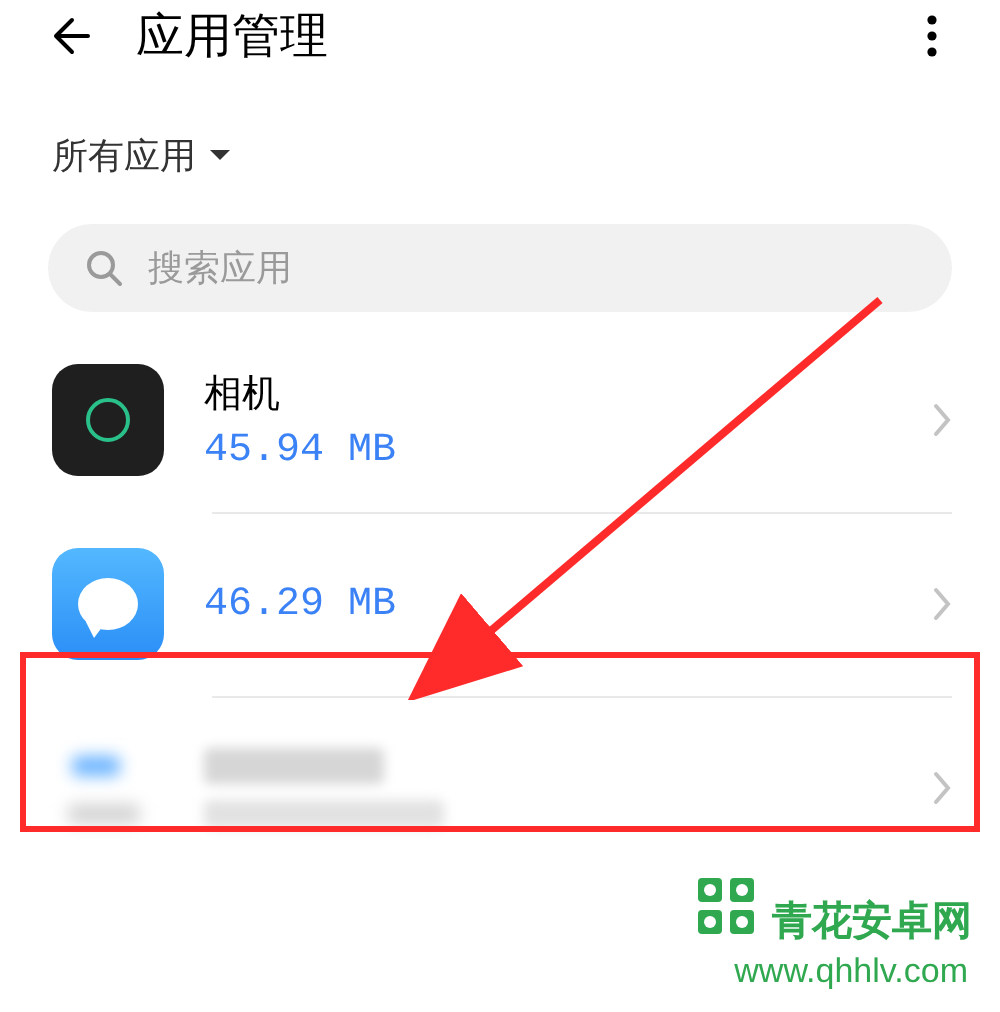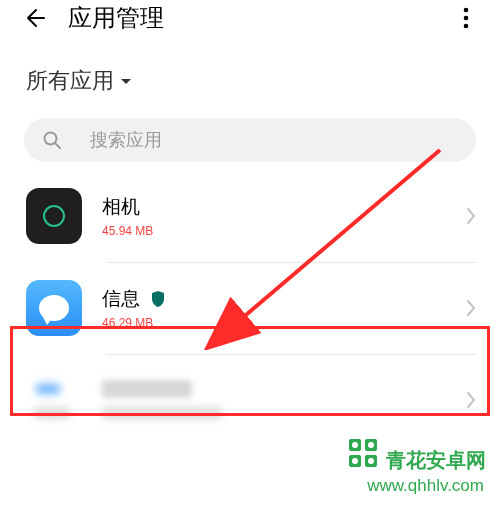--- a/index.html
+++ b/index.html
@@ -39,37 +39,37 @@
       justify-content: center;
       cursor: pointer;
     }
     .filter-row {
       padding: 14px 26px 22px 26px;
       display: flex;
       align-items: center;
       gap: 6px;
     }
     .filter-label {
-      font-size: 22px;
+      font-size: 18px;
       color: #333;
     }
     .caret-down {
       display: inline-block;
     }
     .search-wrap {
       margin: 0 24px;
     }
     .search-bar {
       background: #f1f1f1;
       border-radius: 22px;
       height: 44px;
       display: flex;
       align-items: center;
       padding: 0 18px;
-      gap: 28px;
+      gap: 12px;
     }
     .search-text {
       font-size: 18px;
       color: #9a9a9a;
     }
     .list {
       margin-top: 8px;
     }
     .list-row {
       display: flex;
@@ -137,22 +137,23 @@
     .app-name-row {
       display: flex;
       align-items: center;
       gap: 10px;
     }
     .app-name {
       font-size: 19px;
       color: #000;
     }
     .app-size {
-      font-size: 12px;
-      color: #ef4444;
+      font-size: 20px;
+      color: #3b82f6;
+      font-family: Liberation Mono, monospace;
     }
     .chevron {
       width: 10px;
       height: 18px;
       flex-shrink: 0;
       opacity: .5;
     }
     .shield-badge {
       width: 16px; height: 18px;
     }
@@ -263,26 +264,20 @@
     <svg class="chevron" viewBox="0 0 10 18">
       <path d="M2 2 L8 9 L2 16" stroke="#888" stroke-width="2" fill="none" stroke-linecap="round"></path>
     </svg>
   </div>
 
   <div class="list-row divider-above">
     <div class="app-icon icon-message">
       <div class="speech"></div>
     </div>
     <div class="app-text">
-      <div class="app-name-row">
-        <span class="app-name">信息</span>
-        <svg class="shield-badge" viewBox="0 0 16 18">
-          <path d="M8 1 L14 3 V9 C14 13 11 16 8 17 C5 16 2 13 2 9 V3 Z" fill="#0b6e64"></path>
-        </svg>
-      </div>
       <span class="app-size">46.29 MB</span>
     </div>
     <svg class="chevron" viewBox="0 0 10 18">
       <path d="M2 2 L8 9 L2 16" stroke="#888" stroke-width="2" fill="none" stroke-linecap="round"></path>
     </svg>
   </div>
 
   <div class="list-row divider-above">
     <div class="app-icon icon-blur">
       <div class="blur-blob1"></div>

